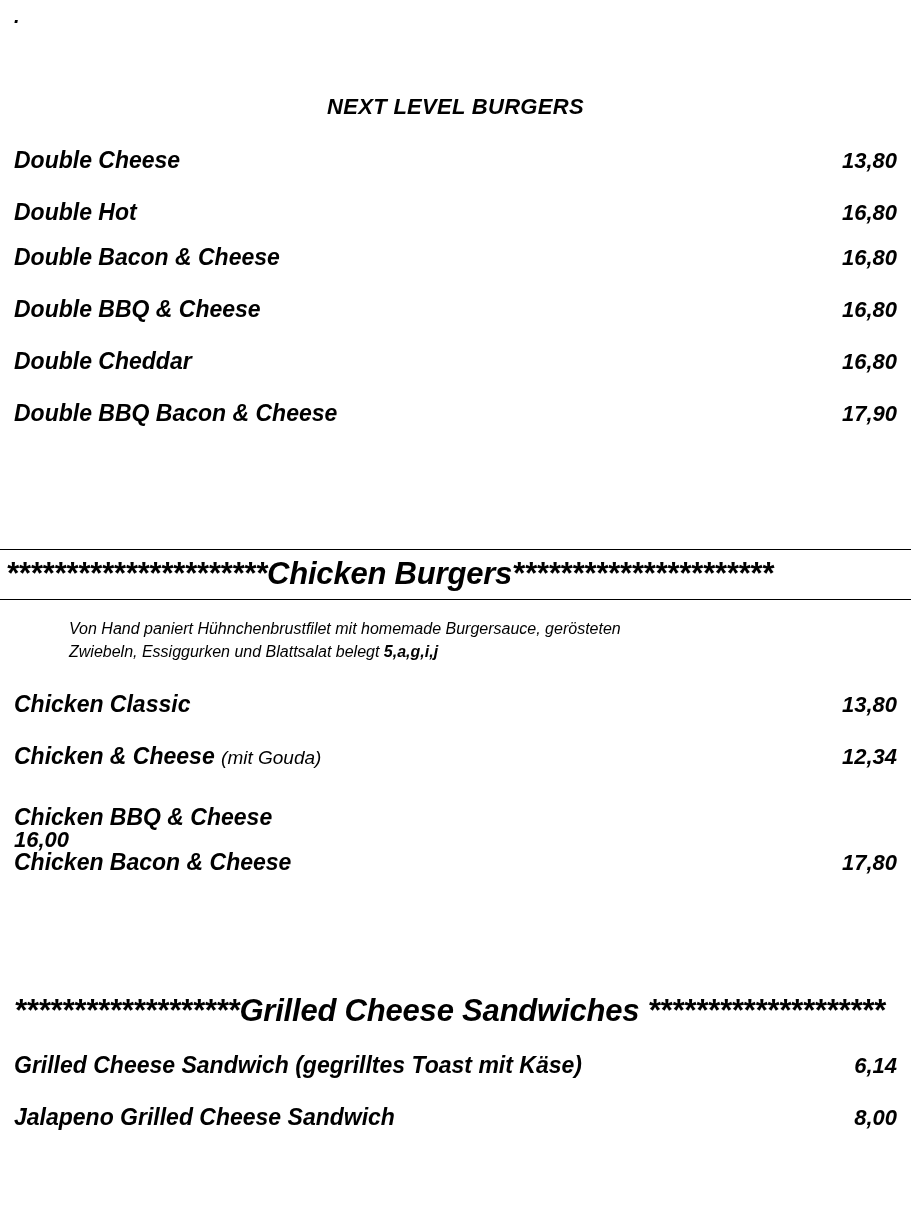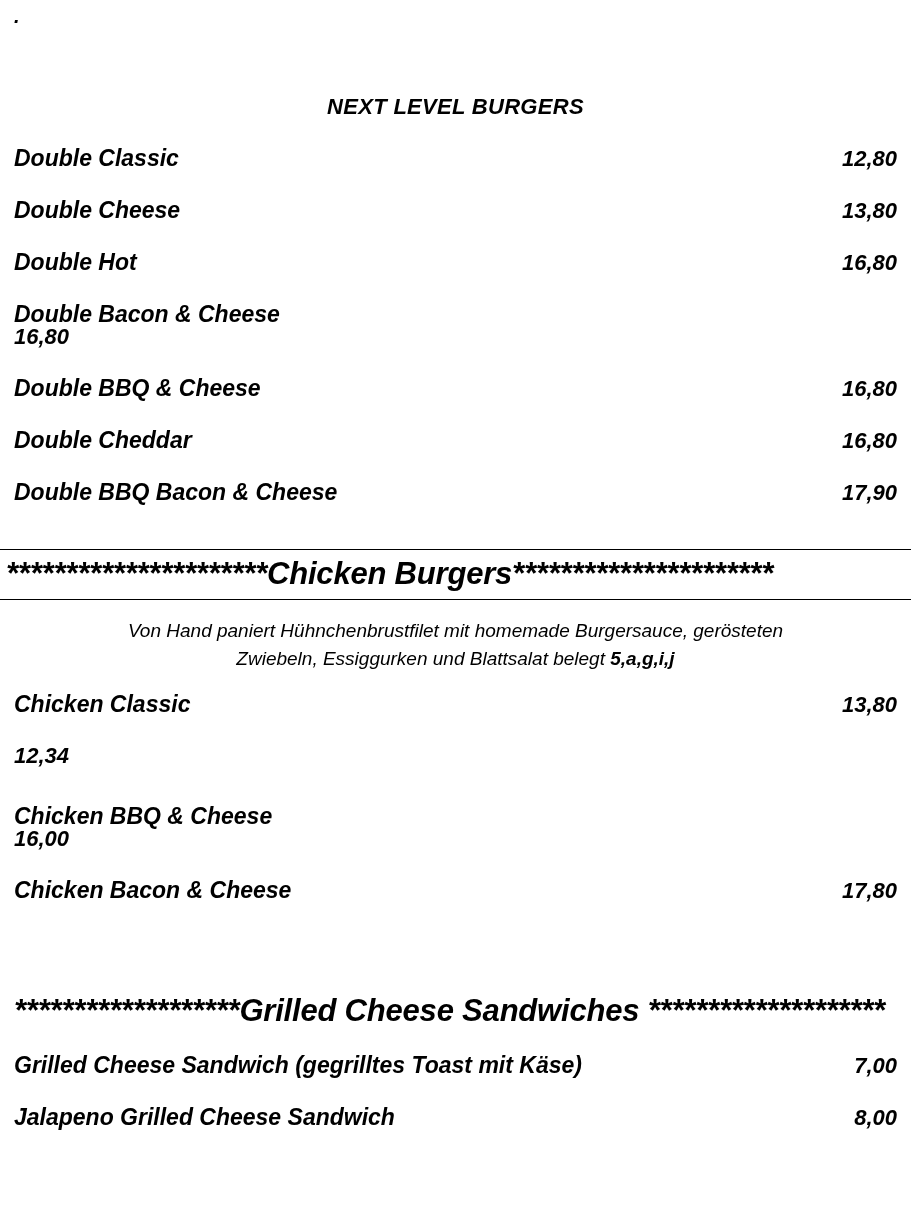--- a/index.html
+++ b/index.html
@@ -66,54 +66,49 @@
   }
   .stars-head {
     font-weight: bold;
     font-style: italic;
     font-size: 31px;
     white-space: nowrap;
     line-height: 1.05;
     letter-spacing: -0.2px;
   }
   .desc {
-    text-align: center;
     font-style: italic;
-    font-size: 19px;
+    font-size: 16px;
     line-height: 1.45;
     padding: 0 55px;
   }
   .desc .alg {
     font-weight: bold;
     font-style: italic;
   }
 </style>
 </head>
 <body>
 
 <div class="page">
 
   <span class="dot">.</span>
 
   <div style="position:absolute; left:14px; top:94px; width:883px;">
     <div class="section-title">NEXT LEVEL BURGERS</div>
 
-    <div class="row" style="margin-top:27px;">
-      <span class="name">Double Classic</span>
-      <span class="price">12,80</span>
-    </div>
     <div class="row" style="margin-top:29px;font-style:italic;">
       <span class="name">Double Cheese</span>
       <span class="price">13,80</span>
     </div>
     <div class="row" style="margin-top:29px;">
       <span class="name">Double Hot</span>
       <span class="price">16,80</span>
     </div>
-    <div class="row" style="margin-top:29px;flex-direction:column;">
+    <div class="row" style="margin-top:22px;">
       <span class="name">Double Bacon &amp; Cheese</span>
       <span class="price">16,80</span>
     </div>
     <div class="row" style="margin-top:29px;">
       <span class="name">Double BBQ &amp; Cheese</span>
       <span class="price">16,80</span>
     </div>
     <div class="row" style="margin-top:29px;">
       <span class="name">Double Cheddar</span>
       <span class="price">16,80</span>
@@ -137,38 +132,42 @@
       <span class="alg" style="">5,a,g,i,j</span>
     </div>
   </div>
 
   <div style="position:absolute; left:14px; top:693px; width:883px;">
     <div class="row">
       <span class="name">Chicken Classic</span>
       <span class="price">13,80</span>
     </div>
     <div class="row" style="margin-top:29px;">
+      <span class="name">
+        <span>Chicken &amp; Cheese</span>
+        <span class="sub">(mit Gouda)</span>
+      </span>
       <span class="price">12,34</span>
     </div>
     <div class="row" style="margin-top:38px;flex-direction:column;">
       <span class="name">Chicken BBQ &amp; Cheese</span>
       <span class="price">16,00</span>
     </div>
-    <div class="row" style="margin-top:29px;">
+    <div class="row" style="">
       <span class="name">Chicken Bacon &amp; Cheese</span>
       <span class="price">17,80</span>
     </div>
   </div>
 
   <div style="position:absolute; left:14px; top:995px; width:883px;">
     <div class="stars-head">*******************Grilled Cheese Sandwiches ********************</div>
 
     <div class="row" style="margin-top:26px;">
       <span class="name">Grilled Cheese Sandwich  (gegrilltes Toast mit Käse)</span>
-      <span class="price">7,00</span>
+      <span class="price">6,14</span>
     </div>
     <div class="row" style="margin-top:29px;">
       <span class="name">Jalapeno Grilled Cheese Sandwich</span>
       <span class="price">8,00</span>
     </div>
   </div>
 
 </div>
 
 </body></html>

